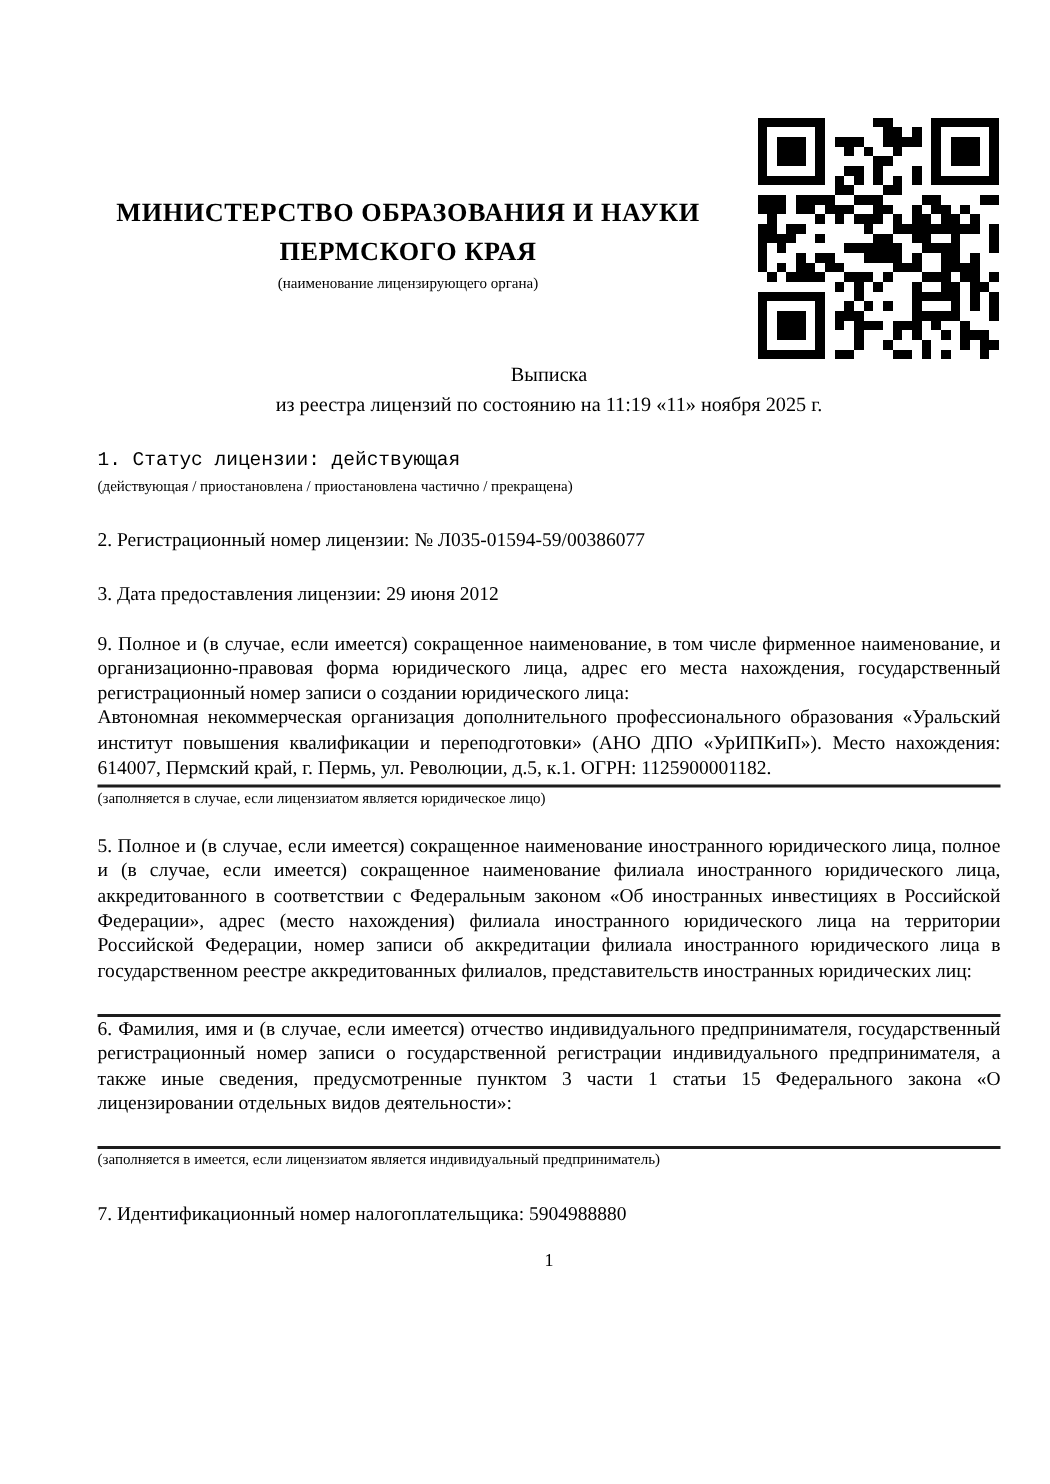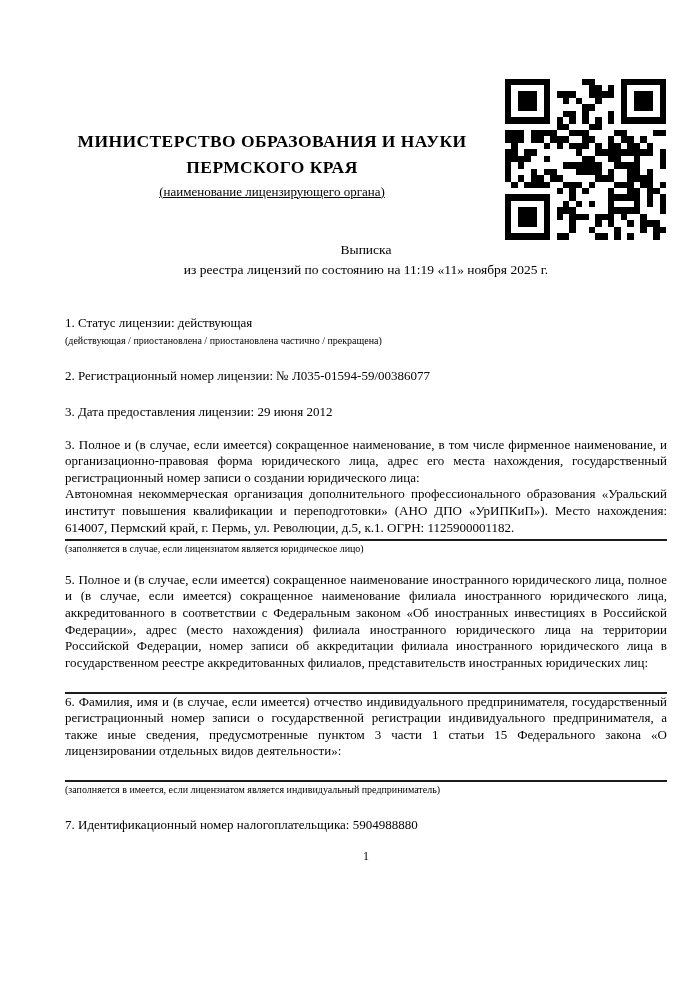--- a/index.html
+++ b/index.html
@@ -33,25 +33,24 @@
     top: 128px;
     width: 440px;
     text-align: center;
     font-weight: bold;
     font-size: 17.5px;
     line-height: 1.5;
     letter-spacing: 0.4px;
   }
   .ministry-caption {
     font-weight: normal;
-    font-size: 13px;
+    font-size: 10px;
     letter-spacing: 0;
     margin-top: 3px;
     line-height: 1.2;
-    text-decoration: underline;
   }
   .qr {
     position: absolute;
     right: 34px;
     top: 78px;
     width: 161px;
     height: 162px;
   }
   .qr svg { display: block; width: 100%; height: 100%; shape-rendering: crispEdges; }
   
@@ -69,21 +68,21 @@
   .small-caption {
     font-size: 10px;
     line-height: 1.25;
   }
   .rule {
     height: 0;
     border: 0;
     border-top: 2px solid #1c1c1c;
     margin: 0;
   }
-  .mt-item1   { margin-top: 36px; }
+  .mt-item1   { margin-top: 20px; font-family: Liberation Mono, monospace; }
   .mt-cap1    { margin-top: 3px; }
   .mt-item2   { margin-top: 21px; }
   .mt-item3   { margin-top: 19px; }
   .mt-item4   { margin-top: 16px; }
   .mt-rule4   { margin-top: 3px; }
   .mt-cap     { margin-top: 2px; }
   .mt-item5   { margin-top: 16px; }
   .mt-rule-gap{ margin-top: 20px; }
   .mt-item6   { margin-top: 0; }
   .mt-item7   { margin-top: 20px; }
@@ -425,21 +424,21 @@
       <div>из реестра лицензий по состоянию на 11:19 «11» ноября 2025 г.</div>
     </div>
 
     <div class="item-text mt-item1">1. Статус лицензии: действующая</div>
     <div class="small-caption mt-cap1">(действующая / приостановлена / приостановлена частично / прекращена)</div>
 
     <div class="item-text mt-item2">2. Регистрационный номер лицензии: № Л035-01594-59/00386077</div>
 
     <div class="item-text mt-item3">3. Дата предоставления лицензии: 29 июня 2012</div>
 
-    <div class="item-text just mt-item4">3. Полное и (в случае, если имеется) сокращенное наименование, в том числе фирменное наименование, и организационно-правовая форма юридического лица, адрес его места нахождения, государственный регистрационный номер записи о создании юридического лица:</div>
+    <div class="item-text just mt-item4">9. Полное и (в случае, если имеется) сокращенное наименование, в том числе фирменное наименование, и организационно-правовая форма юридического лица, адрес его места нахождения, государственный регистрационный номер записи о создании юридического лица:</div>
     <div class="item-text just">Автономная некоммерческая организация дополнительного профессионального образования «Уральский институт повышения квалификации и переподготовки» (АНО ДПО «УрИПКиП»). Место нахождения: 614007, Пермский край, г. Пермь, ул. Революции, д.5, к.1. ОГРН: 1125900001182.</div>
     <div class="rule mt-rule4"></div>
     <div class="small-caption mt-cap">(заполняется в случае, если лицензиатом является юридическое лицо)</div>
 
     <div class="item-text just mt-item5">5. Полное и (в случае, если имеется) сокращенное наименование иностранного юридического лица, полное и (в случае, если имеется) сокращенное наименование филиала иностранного юридического лица, аккредитованного в соответствии с Федеральным законом «Об иностранных инвестициях в Российской Федерации», адрес (место нахождения) филиала иностранного юридического лица на территории Российской Федерации, номер записи об аккредитации филиала иностранного юридического лица в государственном реестре аккредитованных филиалов, представительств иностранных юридических лиц:</div>
     <div class="rule mt-rule-gap"></div>
 
     <div class="item-text just mt-item6">6. Фамилия, имя и (в случае, если имеется) отчество индивидуального предпринимателя, государственный регистрационный номер записи о государственной регистрации индивидуального предпринимателя, а также иные сведения, предусмотренные пунктом 3 части 1 статьи 15 Федерального закона «О лицензировании отдельных видов деятельности»:</div>
     <div class="rule mt-rule-gap"></div>
     <div class="small-caption mt-cap">(заполняется в имеется, если лицензиатом является индивидуальный предприниматель)</div>

